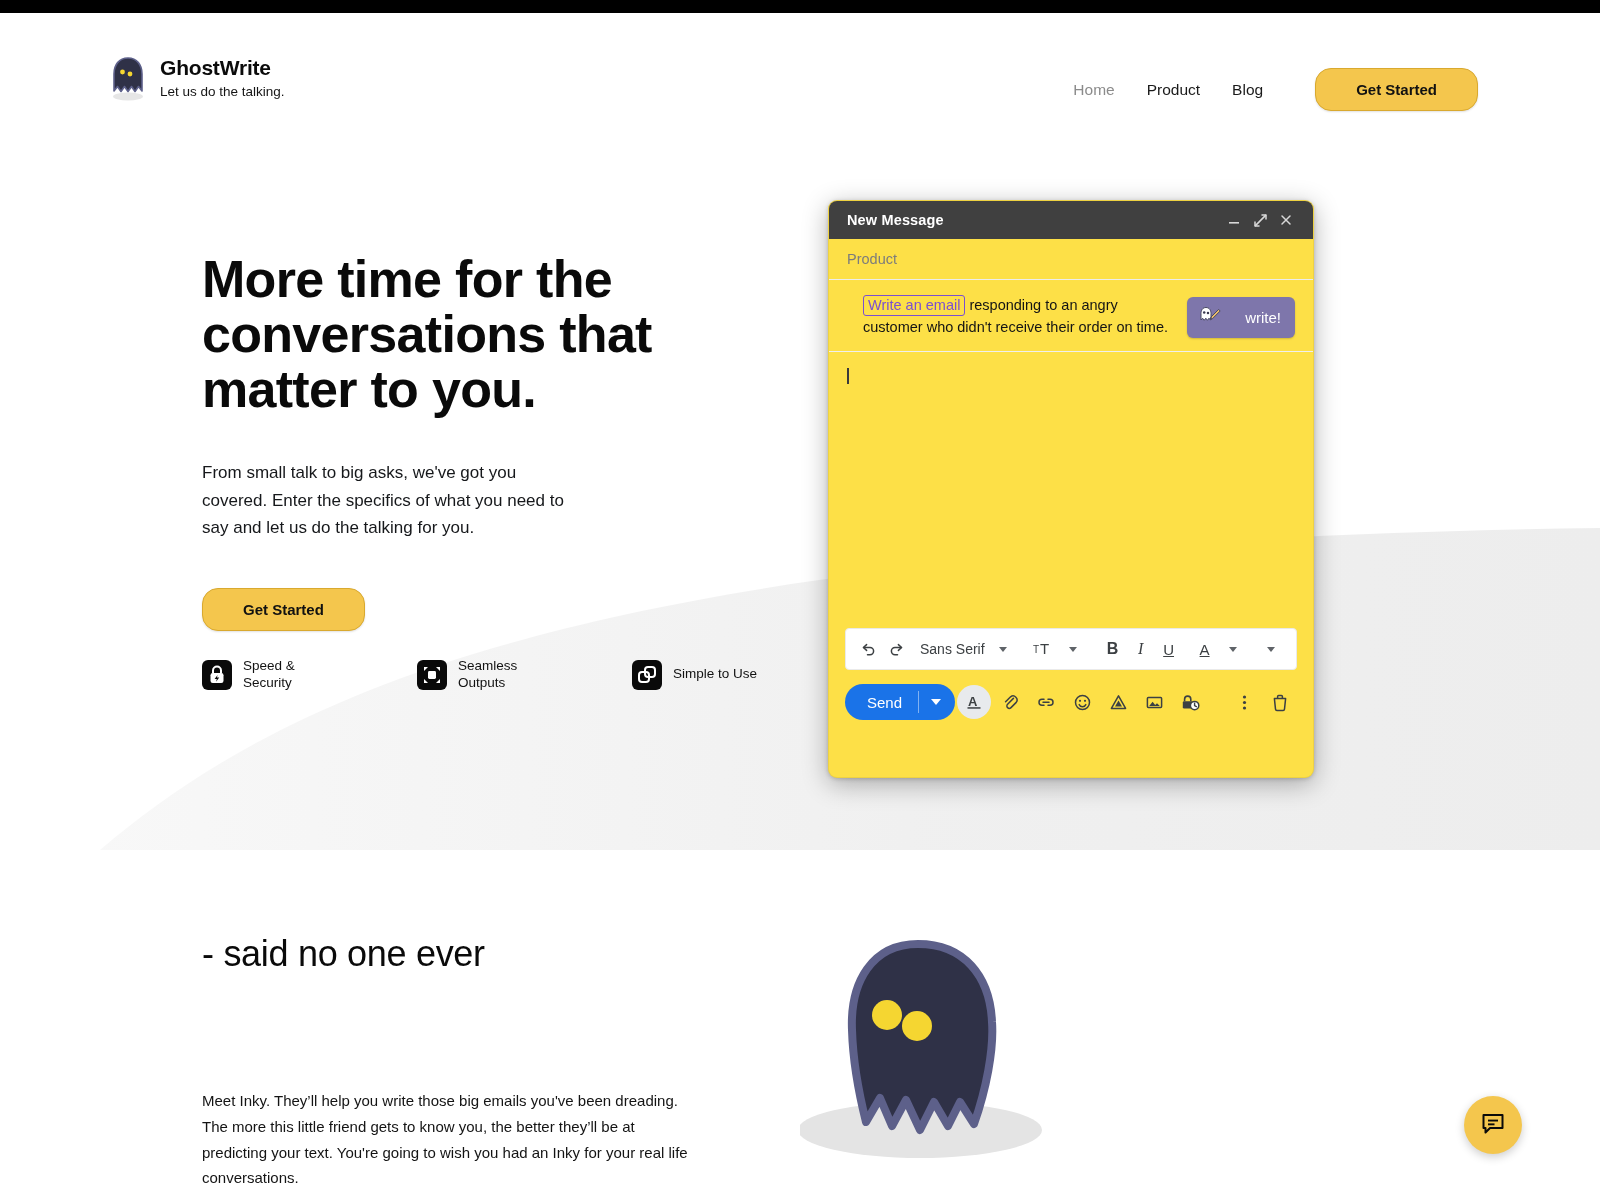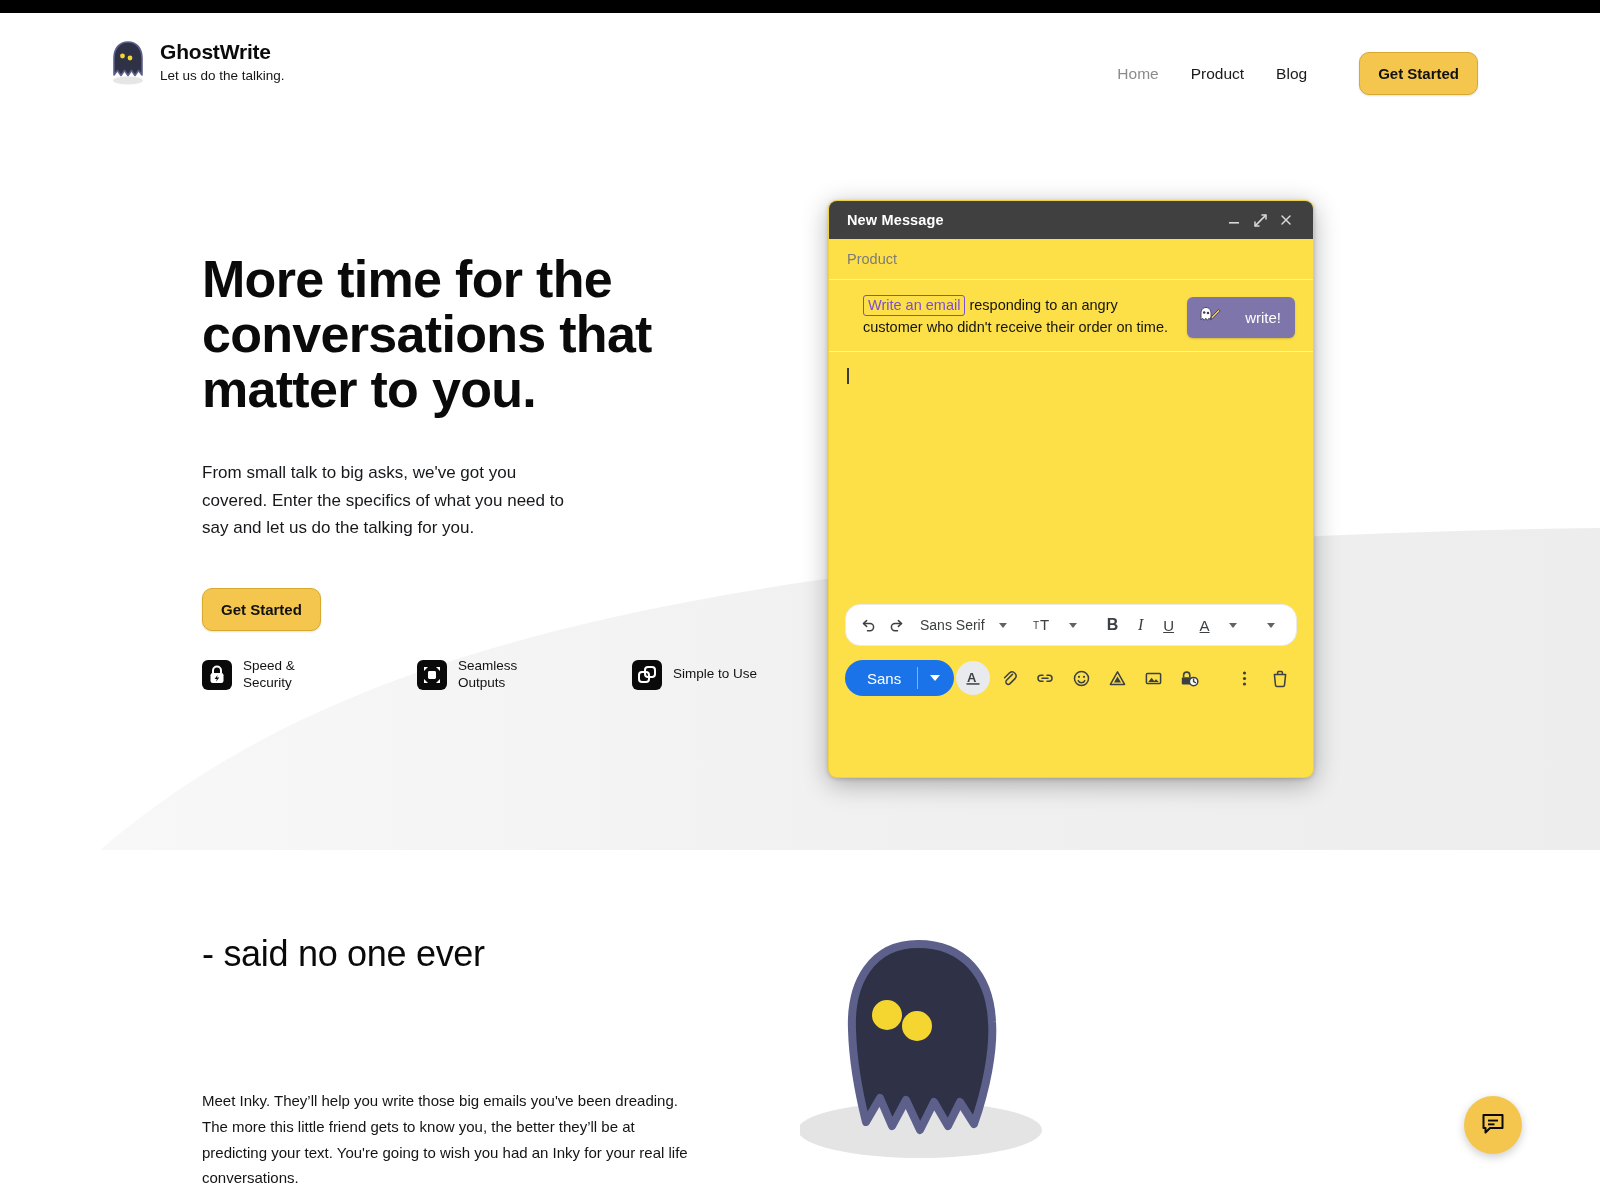--- a/index.html
+++ b/index.html
@@ -19,21 +19,21 @@
   }
 
   
   .bg-curve {
     position:absolute; left:0; top:430px; width:1600px; height:420px;
     overflow:hidden; pointer-events:none; z-index:0;
   }
 
   
   .header {
-    position:absolute; top:5px; left:0; width:1600px; height:110px;
+    position:absolute; top:21px; left:0; width:1600px; height:110px;
     z-index:5;
   }
   .brand {
     position:absolute; left:108px; top:32px;
     display:flex; align-items:flex-start; gap:12px;
   }
   .brand-logo { width:40px; height:46px; flex:0 0 auto; position:relative; top:2px;}
   .brand-text { padding-top:3px; }
   .brand-name {
     font-size:21px; font-weight:bold; letter-spacing:-0.2px;
@@ -46,23 +46,23 @@
   .nav {
     position:absolute; right:122px; top:47px;
     display:flex; align-items:center; gap:0px;
   }
   .nav-link {
     font-size:15.5px; color:#1a1a1a; text-decoration:none;
     padding:0 16px; line-height:1;
   }
   .nav-link.is-muted { color:#8b8b8b; }
   .btn-yellow {
-    background:#f4c64d; border:1px solid #d9a92f; border-radius:10px;
+    background:#f4c64d; border:1px solid #d9a92f; border-radius:16px;
     font-size:15px; font-weight:bold; color:#111111;
-    padding:13px 18px; cursor:pointer; line-height:1;
+    padding:13px 40px; cursor:pointer; line-height:1;
     font-family:"Liberation Sans", sans-serif;
     box-shadow:0 1px 2px rgba(0,0,0,.12);
   }
   .nav .btn-yellow { margin-left:36px; }
 
   
   .hero { position:absolute; left:202px; top:252px; width:500px; z-index:3; }
   .hero h1 {
     font-size:52px; font-weight:700; line-height:1.06;
     letter-spacing:-0.7px; color:#0a0a0a;
@@ -130,23 +130,24 @@
     height:252px; padding:16px 18px; position:relative;
   }
   .caret {
     display:inline-block; width:1.5px; height:16px; background:#3a3a3a;
     animation:blink 1.1s steps(1) infinite;
   }
   @keyframes blink { 50% { opacity:0; } }
 
   .fmt-wrap { padding:0 16px; }
   .fmt-bar {
-    border:1px solid #eaeaea; border-radius:15px; height:42px;
+    border:1px solid #eaeaea; border-radius:4px; height:42px;
     display:flex; align-items:center; gap:0; padding:0 8px;
     background:#ffffff;
+    margin-top:24px;
   }
   .fmt-btn {
     min-width:28px; height:30px; display:flex; align-items:center;
     justify-content:center; cursor:pointer; color:#3c4043; font-size:15px;
     padding:0 4px;
   }
   .fmt-font {
     font-size:14px; color:#3c4043; padding:0 4px 0 10px; cursor:pointer;
     white-space:nowrap;
   }
@@ -371,21 +372,21 @@
           <i class="caret-dn"></i>
         </span>
       <span class="fmt-btn" style="margin-left:10px;">
           <i class="caret-dn"></i>
         </span>
     </div>
   </div>
 
   <div class="send-row">
     <button class="btn-send">
-      <span class="lbl">Sans</span>
+      <span class="lbl">Send</span>
       <span class="sep"></span>
       <span class="arr">
         <svg width="10" height="7" viewBox="0 0 10 7" aria-hidden="true">
           <path d="M0 0 L5 6 L10 0 Z" fill="#ffffff"></path>
         </svg>
       </span>
     </button>
 
     <span class="tool-btn active">
       <svg width="18" height="18" viewBox="0 0 18 18" aria-hidden="true">

